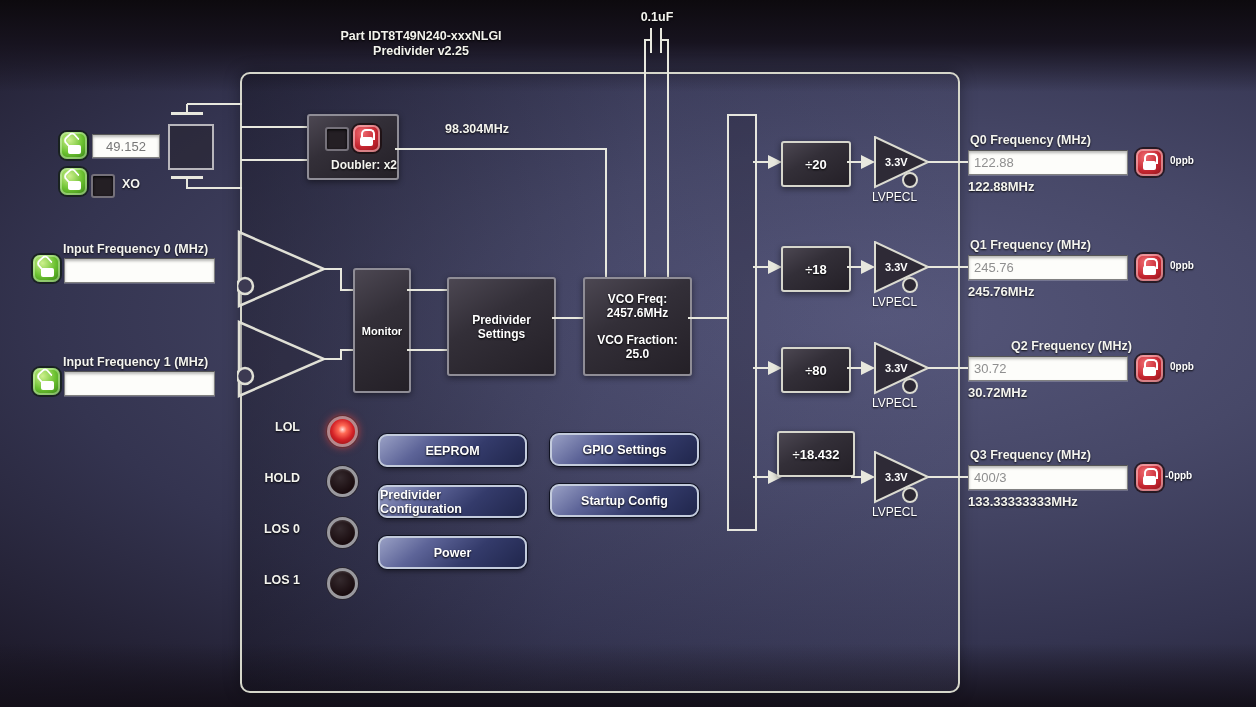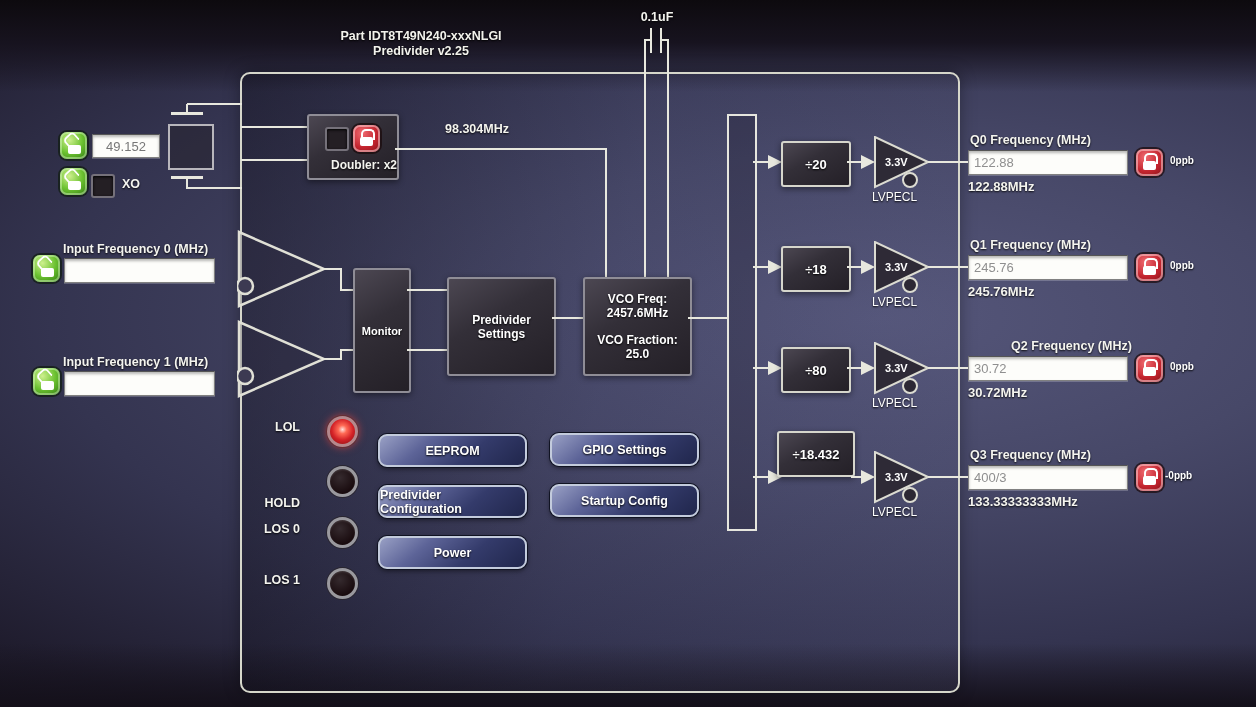--- a/index.html
+++ b/index.html
@@ -266,21 +266,21 @@
   <input class="field" style="left: 968px; top: 465px; width: 160px; height: 25px;" value="400/3">
   <div class="lock red" style="left:1136px;top:464px;">
       <div class="shackle"></div>
       <div class="body"></div>
     </div>
   <div class="ppb" style="left:1165px;top:470px;">-0ppb</div>
   <div class="lbl" style="left:968px;top:494px;font-size:13px;">133.33333333MHz</div>
 
   <div class="lbl" style="left:250px;top:420px;width:50px;text-align:right;">LOL</div>
   <div class="led on" style="left:327px;top:416px;"></div>
-  <div class="lbl" style="left:250px;top:471px;width:50px;text-align:right;margin-top:25px;">HOLD</div>
+  <div class="lbl" style="left:250px;top:471px;width:50px;text-align:right;">HOLD</div>
   <div class="led" style="left:327px;top:466px;"></div>
   <div class="lbl" style="left:250px;top:522px;width:50px;text-align:right;">LOS 0</div>
   <div class="led" style="left:327px;top:517px;"></div>
   <div class="lbl" style="left:250px;top:573px;width:50px;text-align:right;">LOS 1</div>
   <div class="led" style="left:327px;top:568px;"></div>
 
   <div class="btn" style="left:378px;top:434px;">EEPROM</div>
   <div class="btn" style="left:378px;top:485px;">Predivider Configuration</div>
   <div class="btn" style="left:378px;top:536px;">Power</div>
   <div class="btn" style="left:550px;top:433px;">GPIO Settings</div>

